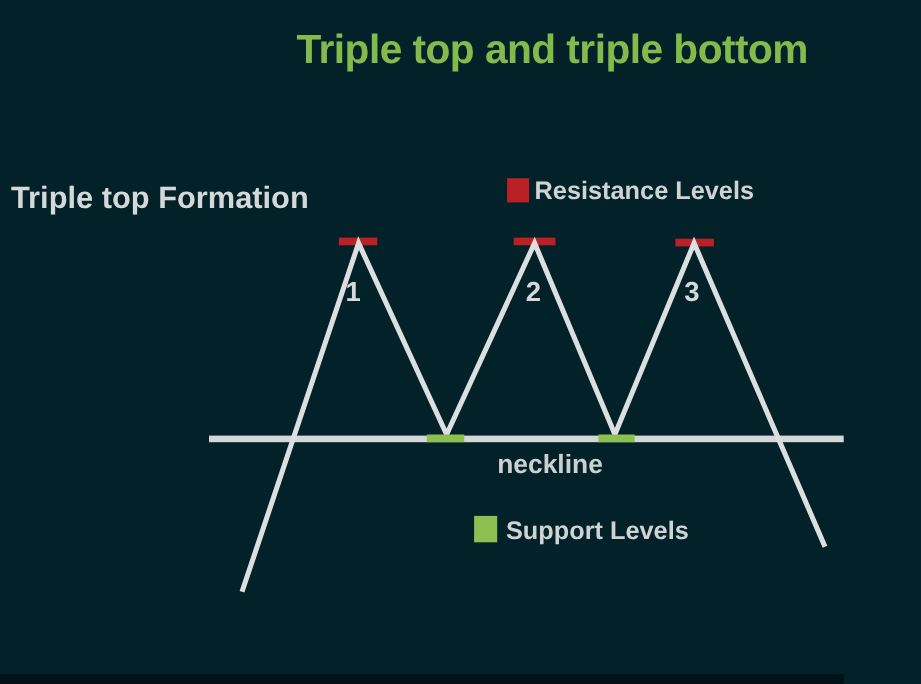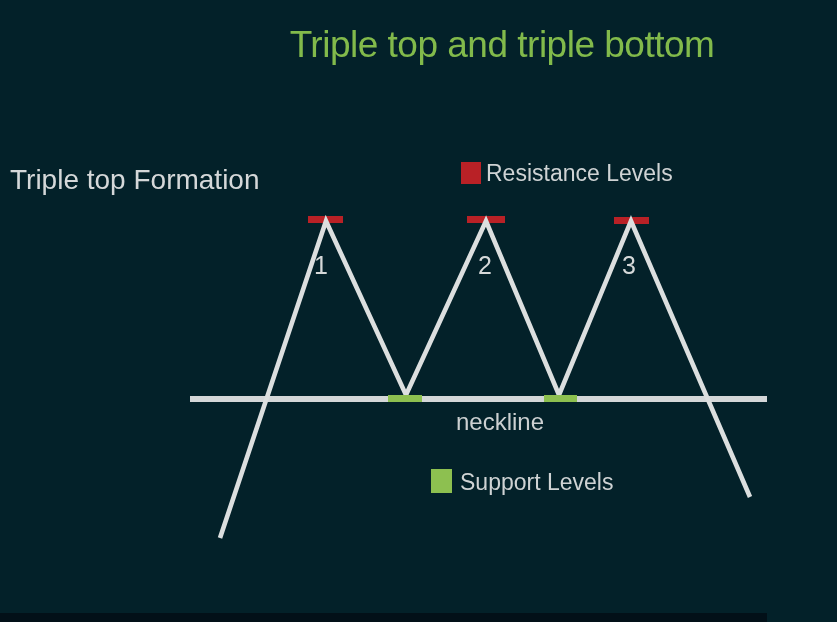--- a/index.html
+++ b/index.html
@@ -7,20 +7,21 @@
     padding: 0;
     background: #032129;
     font-family: "Liberation Sans", sans-serif;
   }
   .stage {
     position: relative;
     width: 767px;
     height: 622px;
     background: #032129;
     overflow: hidden;
+    font-weight: bold;
   }
   .stage svg {
     position: absolute;
     top: 0;
     left: 0;
     display: block;
   }
   text {
     font-family: "Liberation Sans", sans-serif;
   }

